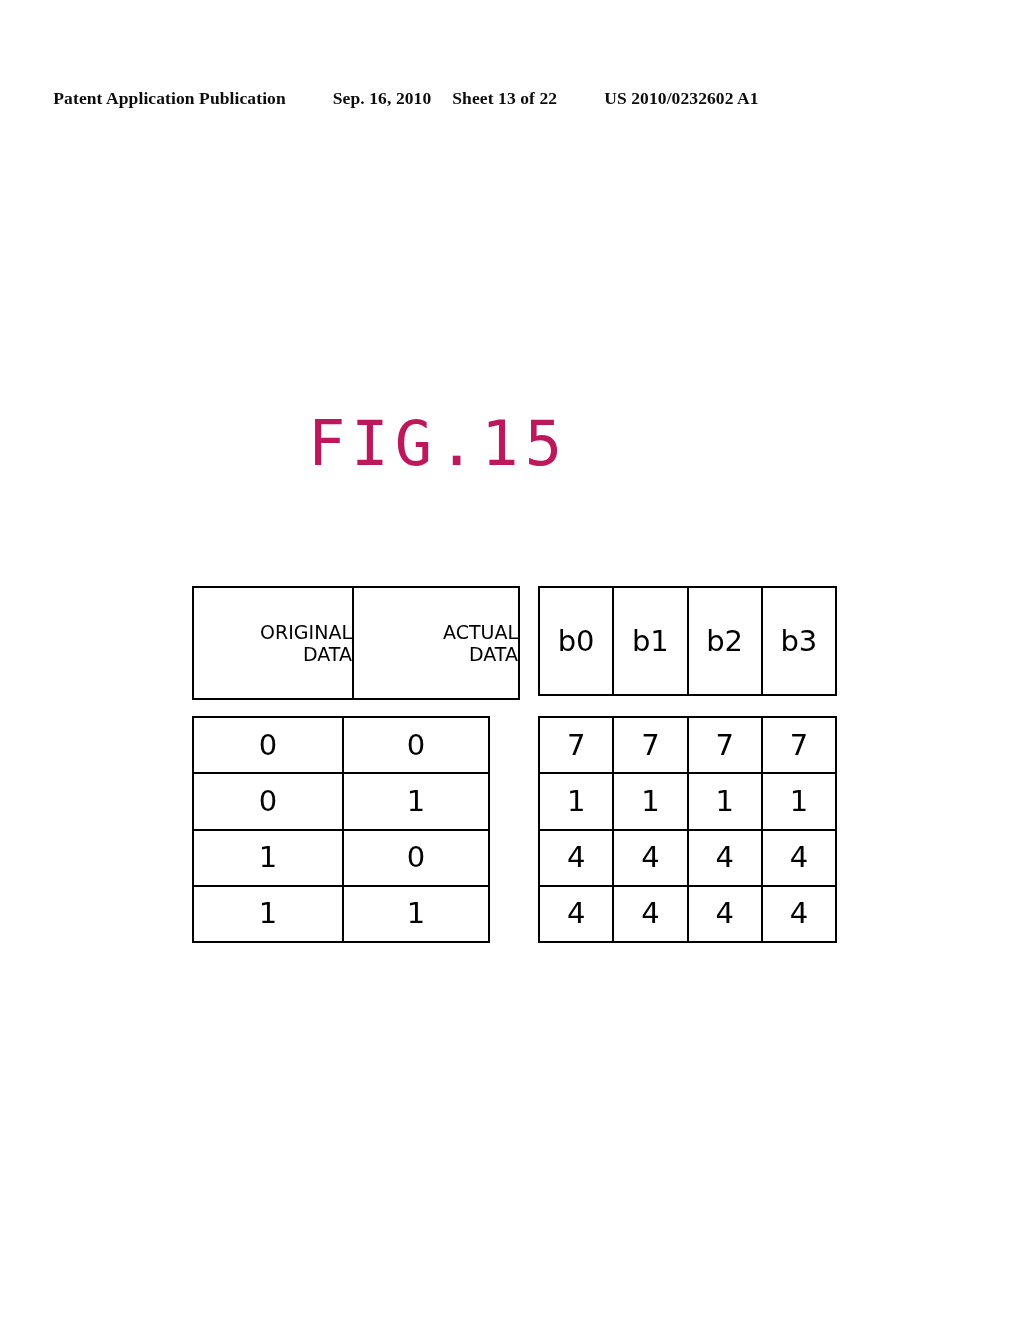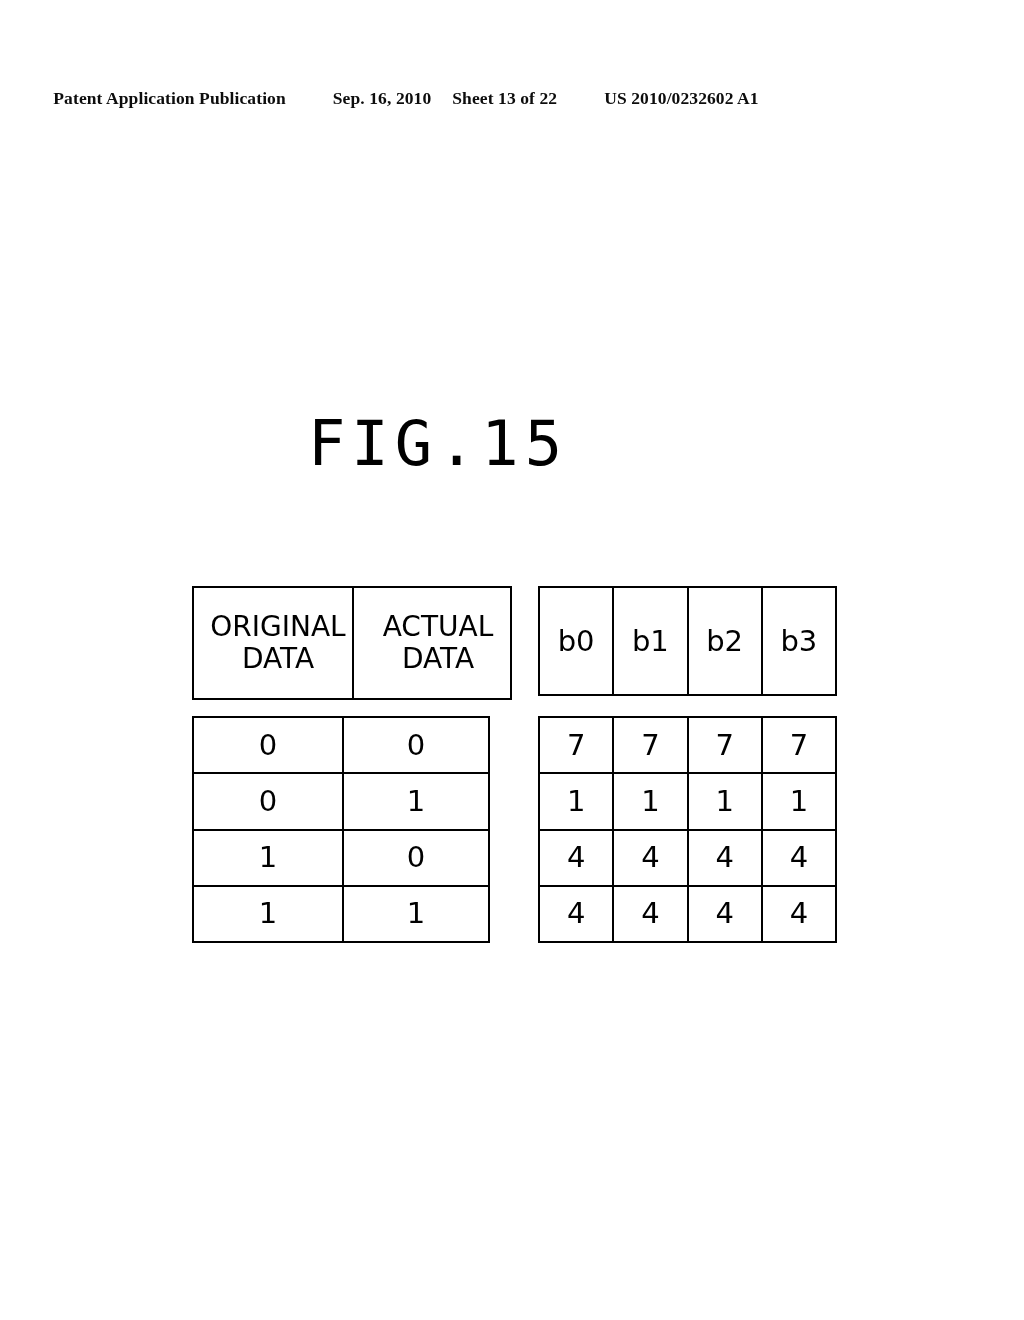--- a/index.html
+++ b/index.html
@@ -40,21 +40,21 @@
   .fig-title {
     position: absolute;
     top: 407px;
     left: 0;
     width: 876px;
     text-align: center;
     font-family: "DejaVu Sans Mono", monospace;
     font-size: 62px;
     letter-spacing: 6px;
     font-weight: 400;
-    color: #000000;
+    color: #be185d;
   }
 
   
   .figure {
     position: absolute;
     top: 0;
     left: 0;
     width: 1024px;
     height: 1320px;
   }
@@ -80,27 +80,27 @@
   
   #left-header-table {
     left: 192px;
     top: 586px;
     width: 292px;
     height: 110px;
   }
   #left-header-table td {
     height: 110px;
     vertical-align: middle;
-    text-align: center;
+    text-align: right;
     padding-left: 10px;
-    font-size: 28px;
+    font-size: 19px;
     line-height: 1.16;
   }
   #left-header-table td.c1 { width: 148px; }
-  #left-header-table td.c2 { width: 144px; padding-left: 12px; }
+  #left-header-table td.c2 { width: 144px; padding-left: 20px; }
   .hdr-line { display: block; white-space: nowrap; }
 
   
   #left-body-table {
     left: 192px;
     top: 716px;
     width: 292px;
     height: 217px;
   }
   #left-body-table td {

